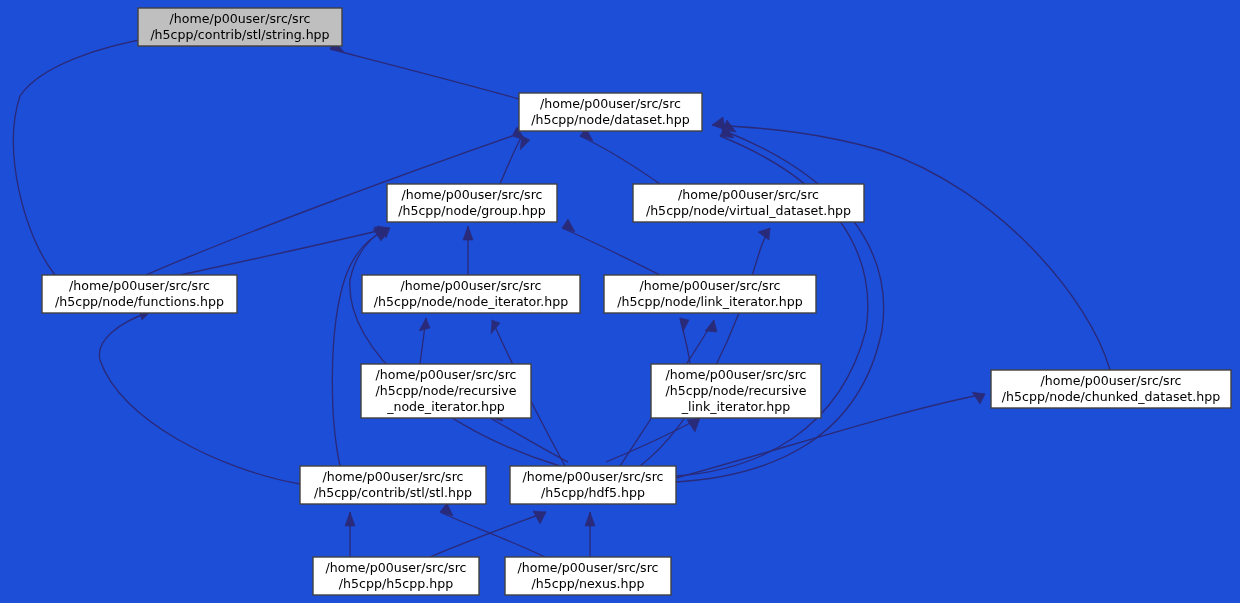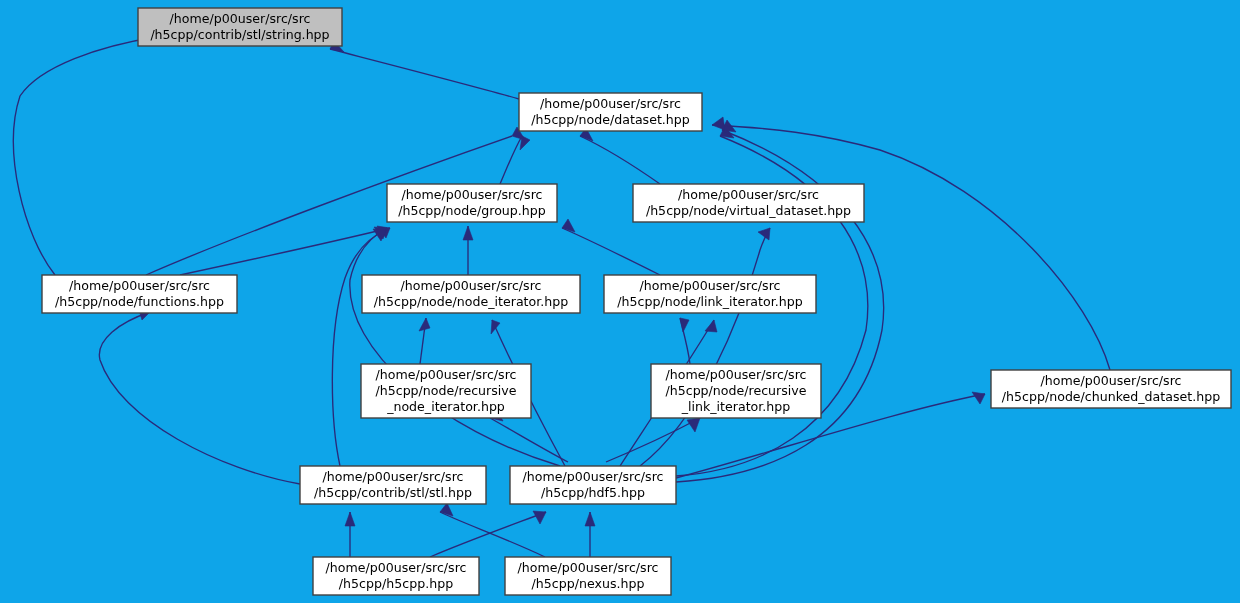--- a/index.html
+++ b/index.html
@@ -10,21 +10,21 @@
   body {
     width: 1240px;
     height: 603px;
     font-family: "DejaVu Sans", sans-serif;
     overflow: hidden;
   }
   #graph-root {
     position: relative;
     width: 1240px;
     height: 603px;
-    background: #0ea5e9;
+    background: #1d4ed8;
   }
   svg#dep-graph {
     display: block;
     width: 1240px;
     height: 603px;
   }
   .node-box {
     fill: #ffffff;
     stroke: #404040;
     stroke-width: 1.4px;

